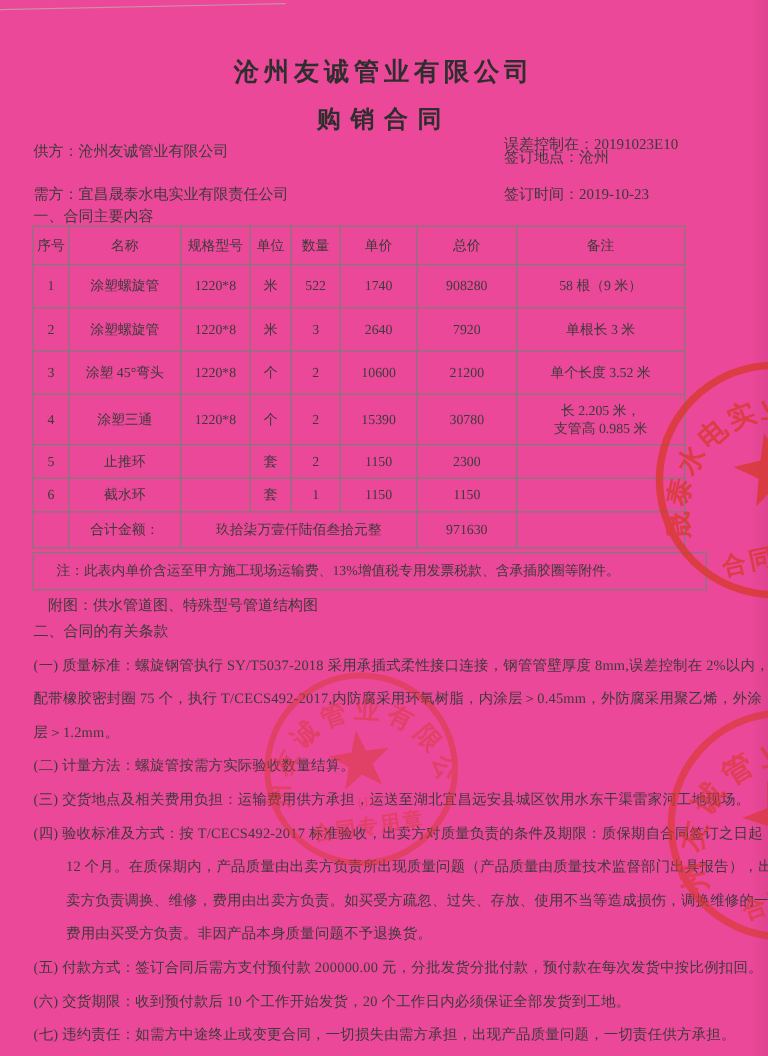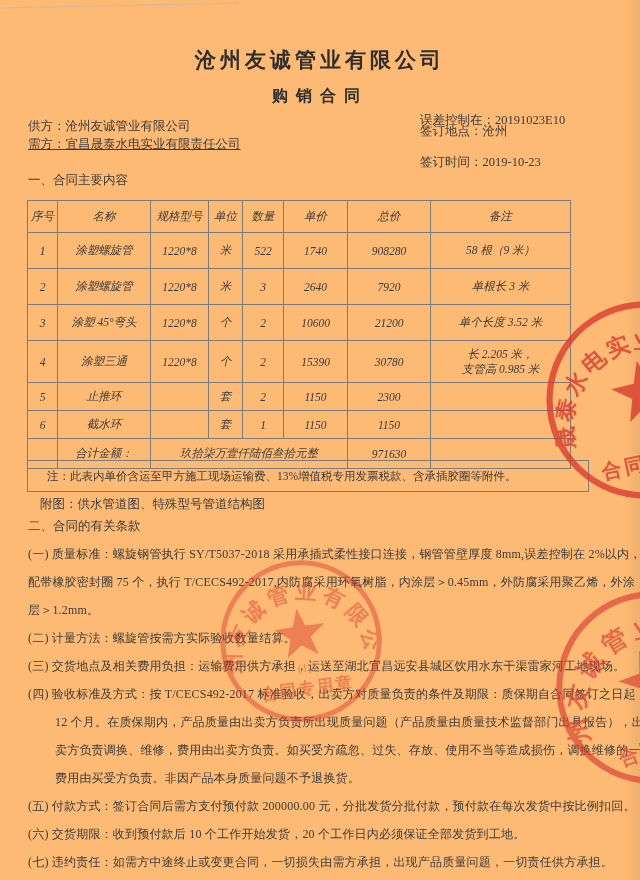--- a/index.html
+++ b/index.html
@@ -1,42 +1,42 @@
 <!DOCTYPE html>
 <html><head>
 <meta charset="utf-8">
 <style>
   html,body{margin:0;padding:0;background:#ffffff;}
   .page{
     position:relative;width:640px;height:880px;overflow:hidden;
-    background:#fdba74;color:#3b3b3b;
+    background:#ec4899;color:#3b3b3b;
     font-family:"Liberation Serif","DejaVu Serif",serif;
   }
   .edge-shade{position:absolute;top:0;right:0;width:16px;height:880px;
     background:linear-gradient(to right,rgba(0,0,0,0),rgba(0,0,0,.06));}
   .scan-line{position:absolute;left:0;top:5px;width:238px;height:1px;background:#b9b9b9;
     transform:rotate(-1.2deg);opacity:.65;}
   .doc-title{position:absolute;left:0;top:46px;width:640px;text-align:center;
     font-size:21px;font-weight:bold;letter-spacing:4px;color:#2e2e2e;}
   .doc-subtitle{position:absolute;left:0;top:86px;width:640px;text-align:center;
-    font-size:16px;font-weight:bold;letter-spacing:8px;color:#2e2e2e;}
+    font-size:20px;font-weight:bold;letter-spacing:8px;color:#2e2e2e;}
   .line{position:absolute;font-size:12.5px;white-space:nowrap;color:#3b3b3b;}
   .supplier-line{left:28px;top:118px;}
-  .buyer-line{left:28px;top:136px;text-decoration:underline;}
+  .buyer-line{left:28px;top:154px;}
   .meta-no{left:420px;top:112px;}
   .meta-place{left:420px;top:123px;}
   .meta-date{left:420px;top:154px;}
   .sec1{left:28px;top:172px;}
   .sec2{left:28px;top:518px;}
   .attachment-line{left:28px;top:496px;padding-left:12px;}
 
   table.items{
-    position:absolute;left:27px;top:200px;width:543px;
+    position:absolute;left:27px;top:188px;width:543px;
     border-collapse:collapse;table-layout:fixed;
-    font-size:11.5px;color:#3b3b3b;font-style:italic;
+    font-size:11.5px;color:#3b3b3b;
   }
   table.items td,table.items th{
     border:1px solid #7c7c7c;text-align:center;vertical-align:middle;
     padding:0 2px;font-weight:normal;overflow:hidden;
   }
   table.items thead tr{height:32px;}
   tr.r0{height:36px;} tr.r1{height:36px;} tr.r2{height:36px;}
   tr.r3{height:42px;} tr.r4{height:28px;} tr.r5{height:28px;}
   tr.total-row{height:30px;}
 

